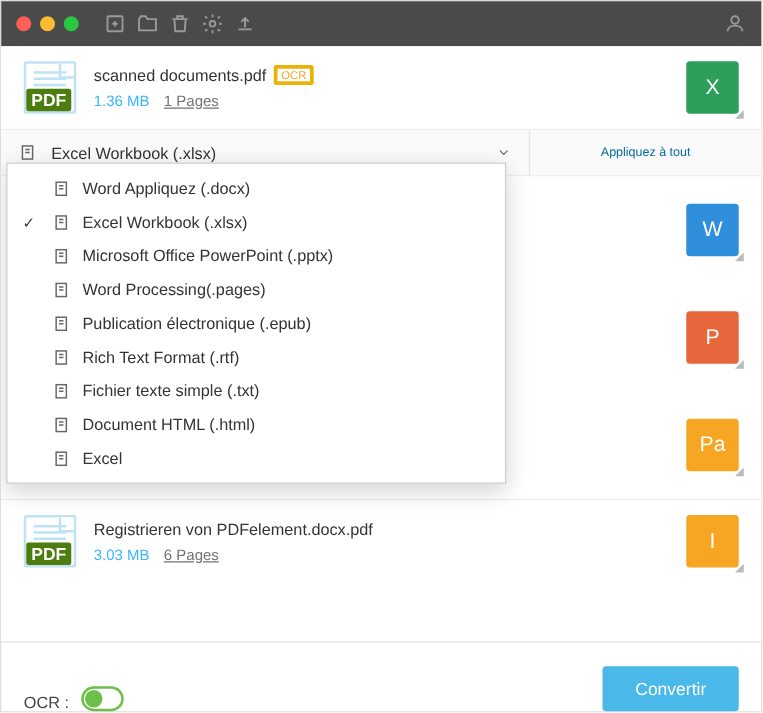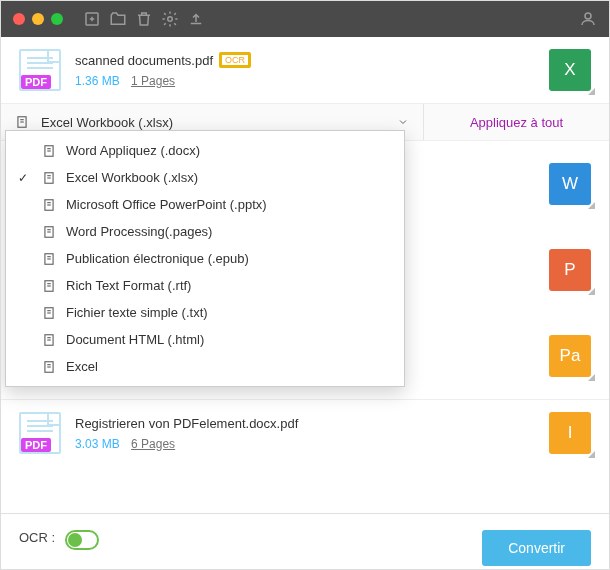--- a/index.html
+++ b/index.html
@@ -13,41 +13,41 @@
 .dot.green{background:#28c840}
 .tb-icon{width:18px;height:18px;color:#9a9a9a;display:flex;align-items:center;justify-content:center}
 .tb-spacer{flex:1}
 .content{flex:1;overflow:hidden;position:relative;background:#fff}
 .file-row{display:flex;align-items:center;padding:12px 18px;gap:14px}
 .pdf-icon{width:42px;height:42px;flex-shrink:0;position:relative}
 .pdf-icon .page{position:absolute;inset:0;background:#fff;border:2px solid #bfe3f2;border-radius:2px}
 .pdf-icon .page::before{content:"";position:absolute;top:0;right:0;width:10px;height:10px;background:#fff;border-left:2px solid #bfe3f2;border-bottom:2px solid #bfe3f2}
 .pdf-icon .lines{position:absolute;top:6px;left:6px;right:6px;display:flex;flex-direction:column;gap:3px}
 .pdf-icon .lines span{height:2px;background:#bfe3f2}
-.pdf-icon .badge{position:absolute;bottom:2px;left:2px;background:#d946ef;color:#fff;font-size:11px;font-weight:700;padding:1px 4px;border-radius:2px}
+.pdf-icon .badge{position:absolute;bottom:2px;left:2px;background:#4d7c0f;color:#fff;font-size:14px;font-weight:700;padding:1px 4px;border-radius:2px}
 .file-info{flex:1}
 .file-name{font-size:13px;color:#333;display:flex;align-items:center;gap:6px}
 .ocr-badge{border:3px solid #eab308;color:#f5a623;font-size:9px;padding:0 3px;border-radius:2px}
 .file-meta{font-size:12px;color:#38b6ff;margin-top:6px}
 .file-meta .pages{color:#737373;text-decoration:underline;margin-left:8px}
 .file-target{width:42px;height:42px;border-radius:3px;display:flex;align-items:center;justify-content:center;color:#fff;font-size:17px;font-weight:400;position:relative}
 .file-target::after{content:"";position:absolute;bottom:-4px;right:-4px;width:0;height:0;border-style:solid;border-width:0 0 7px 7px;border-color:transparent transparent #bbb transparent}
 .fmt-select{display:flex;align-items:center;border-top:1px solid #eee;border-bottom:1px solid #eee;background:#fafafa;height:38px}
 .fmt-left{flex:1;display:flex;align-items:center;padding:0 14px;gap:12px;height:100%;border-right:1px solid #e5e5e5;position:relative}
 .fmt-icon{width:14px;height:14px}
 .fmt-label{font-size:13px;color:#333}
 .chev{margin-left:auto}
-.fmt-right{width:185px;display:flex;align-items:center;justify-content:center;font-size:13px;color:#a21caf;height:100%}
+.fmt-right{width:185px;display:flex;align-items:center;justify-content:center;font-size:10px;color:#0369a1;height:100%}
 .dropdown{position:absolute;top:93px;left:4px;width:400px;background:#fff;border:1px solid #ccc;box-shadow:0 6px 18px rgba(0,0,0,0.18);padding:6px 0;z-index:10}
 .dd-item{display:flex;align-items:center;gap:12px;padding:6px 14px 6px 36px;font-size:13px;color:#333;position:relative}
 .dd-item.selected::before{content:"✓";position:absolute;left:12px;color:#333;font-size:12px}
 .dd-item{padding-left:60px}
 .hidden-row{padding:12px 18px;display:flex;align-items:center;height:86px}
 .hidden-row .spacer{flex:1}
-.footer{height:56px;border-top:1px solid #e0e0e0;display:flex;align-items:flex-start;padding:16px 18px;gap:10px}
+.footer{height:56px;border-top:1px solid #e0e0e0;display:flex;align-items:flex-end;padding:0 18px;gap:10px}
 .ocr-label{font-size:13px;color:#444}
 .toggle{width:34px;height:20px;border:2px solid #6cc04a;border-radius:20px;position:relative}
 .toggle .knob{width:14px;height:14px;background:#6cc04a;border-radius:50%;position:absolute;left:1px;top:1px}
 .convert-btn{margin-left:auto;background:#4ab8e8;color:#fff;font-size:14px;border:none;padding:10px 26px;border-radius:3px}
 svg{display:block}
 </style>
 </head>
 <body>
 
 <div class="window">

